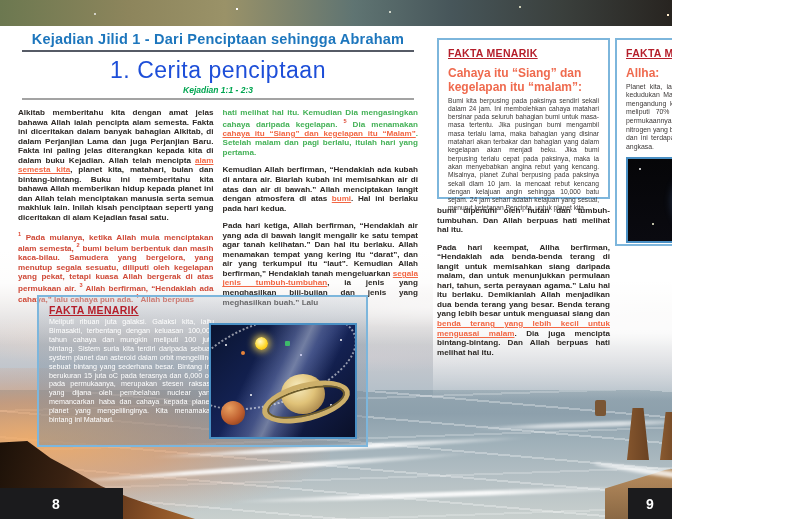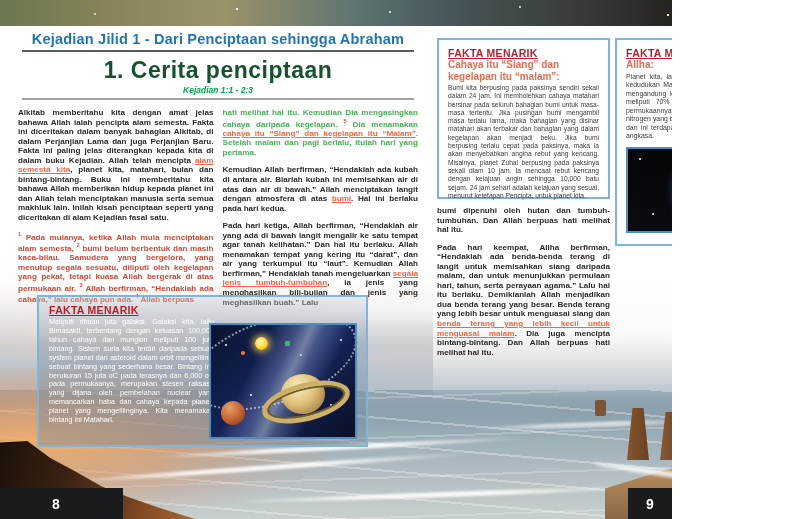--- a/index.html
+++ b/index.html
@@ -66,33 +66,33 @@
     background:linear-gradient(180deg,#fff 0%,rgba(255,255,255,.92) 35%,rgba(255,255,255,0) 100%);}
   .fadeR{position:absolute;left:433px;top:250px;width:372px;height:150px;
     background:linear-gradient(180deg,#fff 0%,#fff 20%,rgba(255,255,255,.85) 55%,rgba(255,255,255,0) 100%);}
 
   
   .page-left{position:absolute;left:18px;top:31px;width:400px;}
   .series-title{font-size:14.5px;font-weight:bold;color:#1d76bd;text-align:center;letter-spacing:.2px;}
   .rule{height:2px;margin:3px 4px 0;}
   .rule-dark{background:#565b66;}
   .rule-gray{background:#a3a3a3;}
-  .chapter-title{margin:5px 0 0;font-size:23px;font-weight:bold;color:#14532d;text-align:center;letter-spacing:.5px;}
+  .chapter-title{margin:5px 0 0;font-size:23px;font-weight:normal;color:#1d4ed8;text-align:center;letter-spacing:.5px;}
   .chapter-ref{font-size:8.5px;font-weight:bold;font-style:italic;color:#00a550;text-align:center;margin-top:1px;}
   .cols{display:flex;gap:9px;margin-top:8px;}
   .col{width:196px;}
   .para{margin:0 0 8px;font-size:8.1px;line-height:1.18;text-align:justify;color:#2d2926;font-weight:bold;}
   .para.red{color:#cf4937;}
   .para.green{color:#44b157;}
   .lk{color:#f26744;text-decoration:underline;cursor:pointer;}
   sup.vs{font-size:5.6px;color:#e04a35;}
 
   
   .fact-title{font-size:10.5px;font-weight:bold;color:#b51f2b;text-decoration:underline;letter-spacing:.3px;}
-  .fact-sub{font-size:10px;font-weight:bold;color:#ef6a4e;margin-top:0;line-height:1.15;}
+  .fact-sub{font-size:12px;font-weight:bold;color:#ef6a4e;margin-top:8px;line-height:1.15;}
   .fact-body{font-size:6.9px;line-height:1.24;text-align:justify;color:#3c3837;margin-top:2px;}
 
   .fact-left{position:absolute;left:37px;top:295px;width:331px;height:152px;
     border:2px solid #7db6dc;box-sizing:border-box;padding:7px 10px;
     background:linear-gradient(180deg,rgba(205,210,218,.38) 0%,rgba(130,148,165,.45) 32%,rgba(120,135,150,.45) 100%);}
   .fact-left .fact-body{color:#fff;width:165px;font-size:7.2px;}
   .fact-left .fact-sub{color:#ef6a55;}
 
   .solar{position:absolute;right:9px;top:26px;width:144px;height:112px;border:2px solid #4a90c4;
     overflow:hidden;

